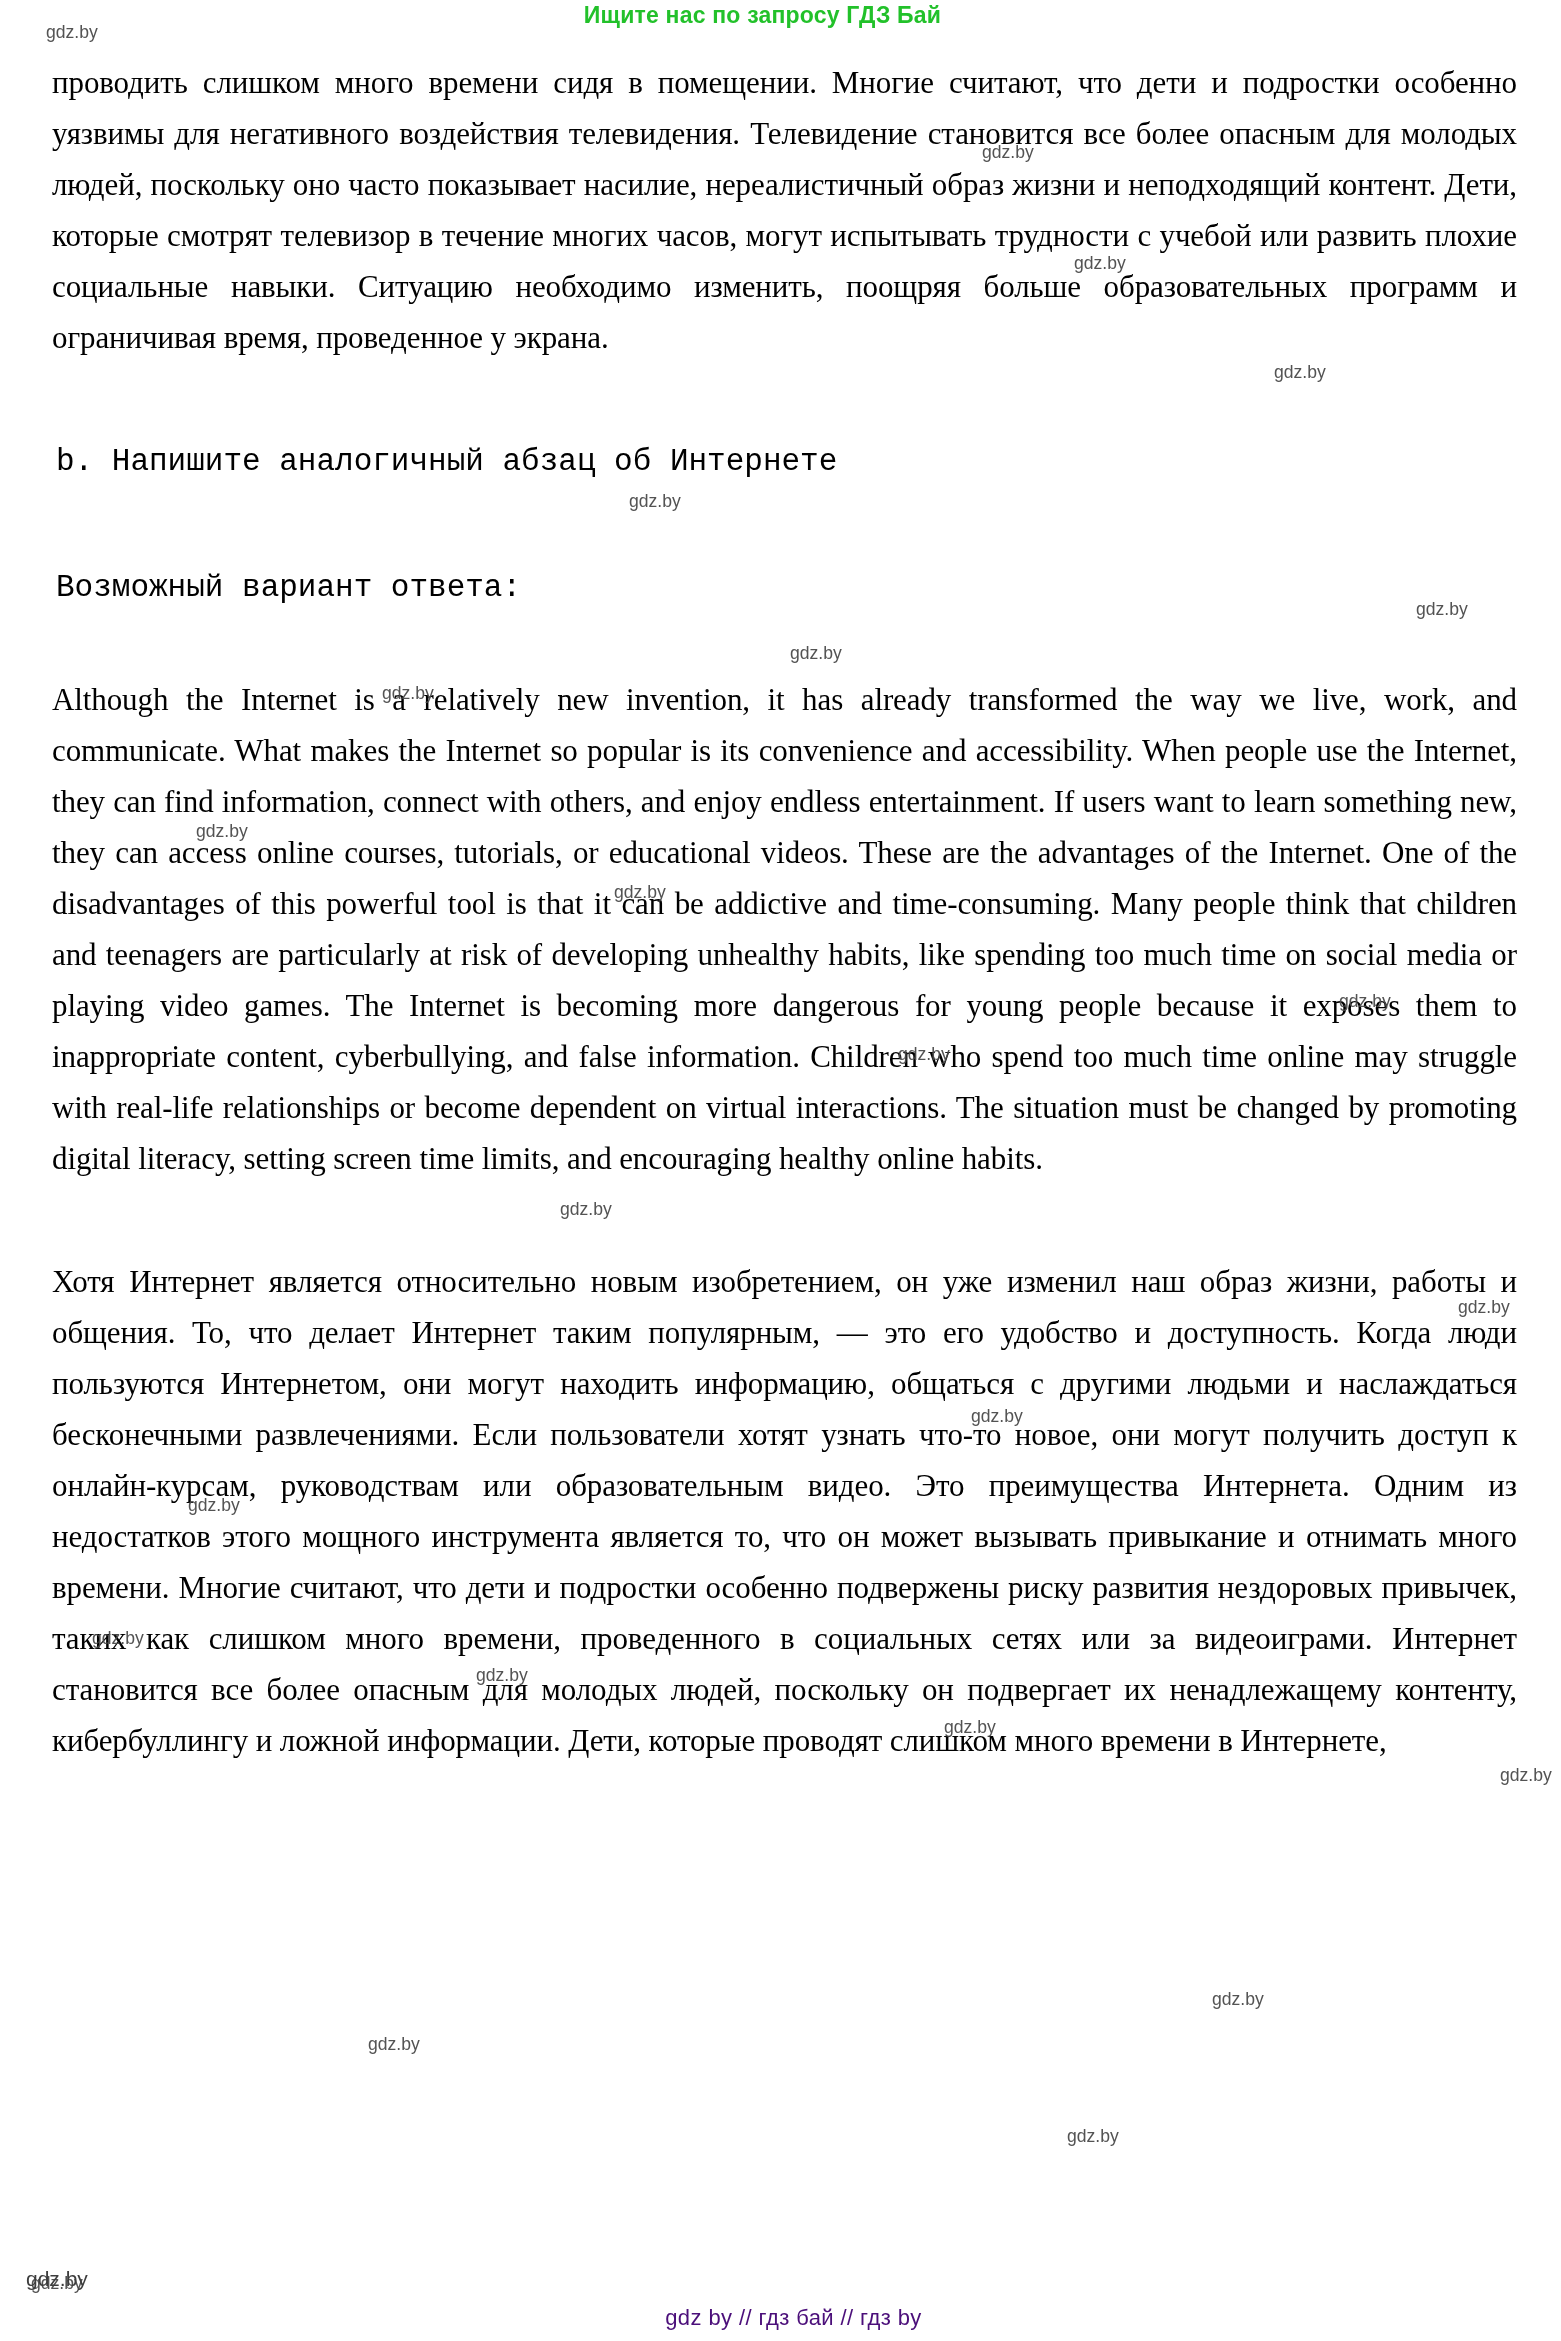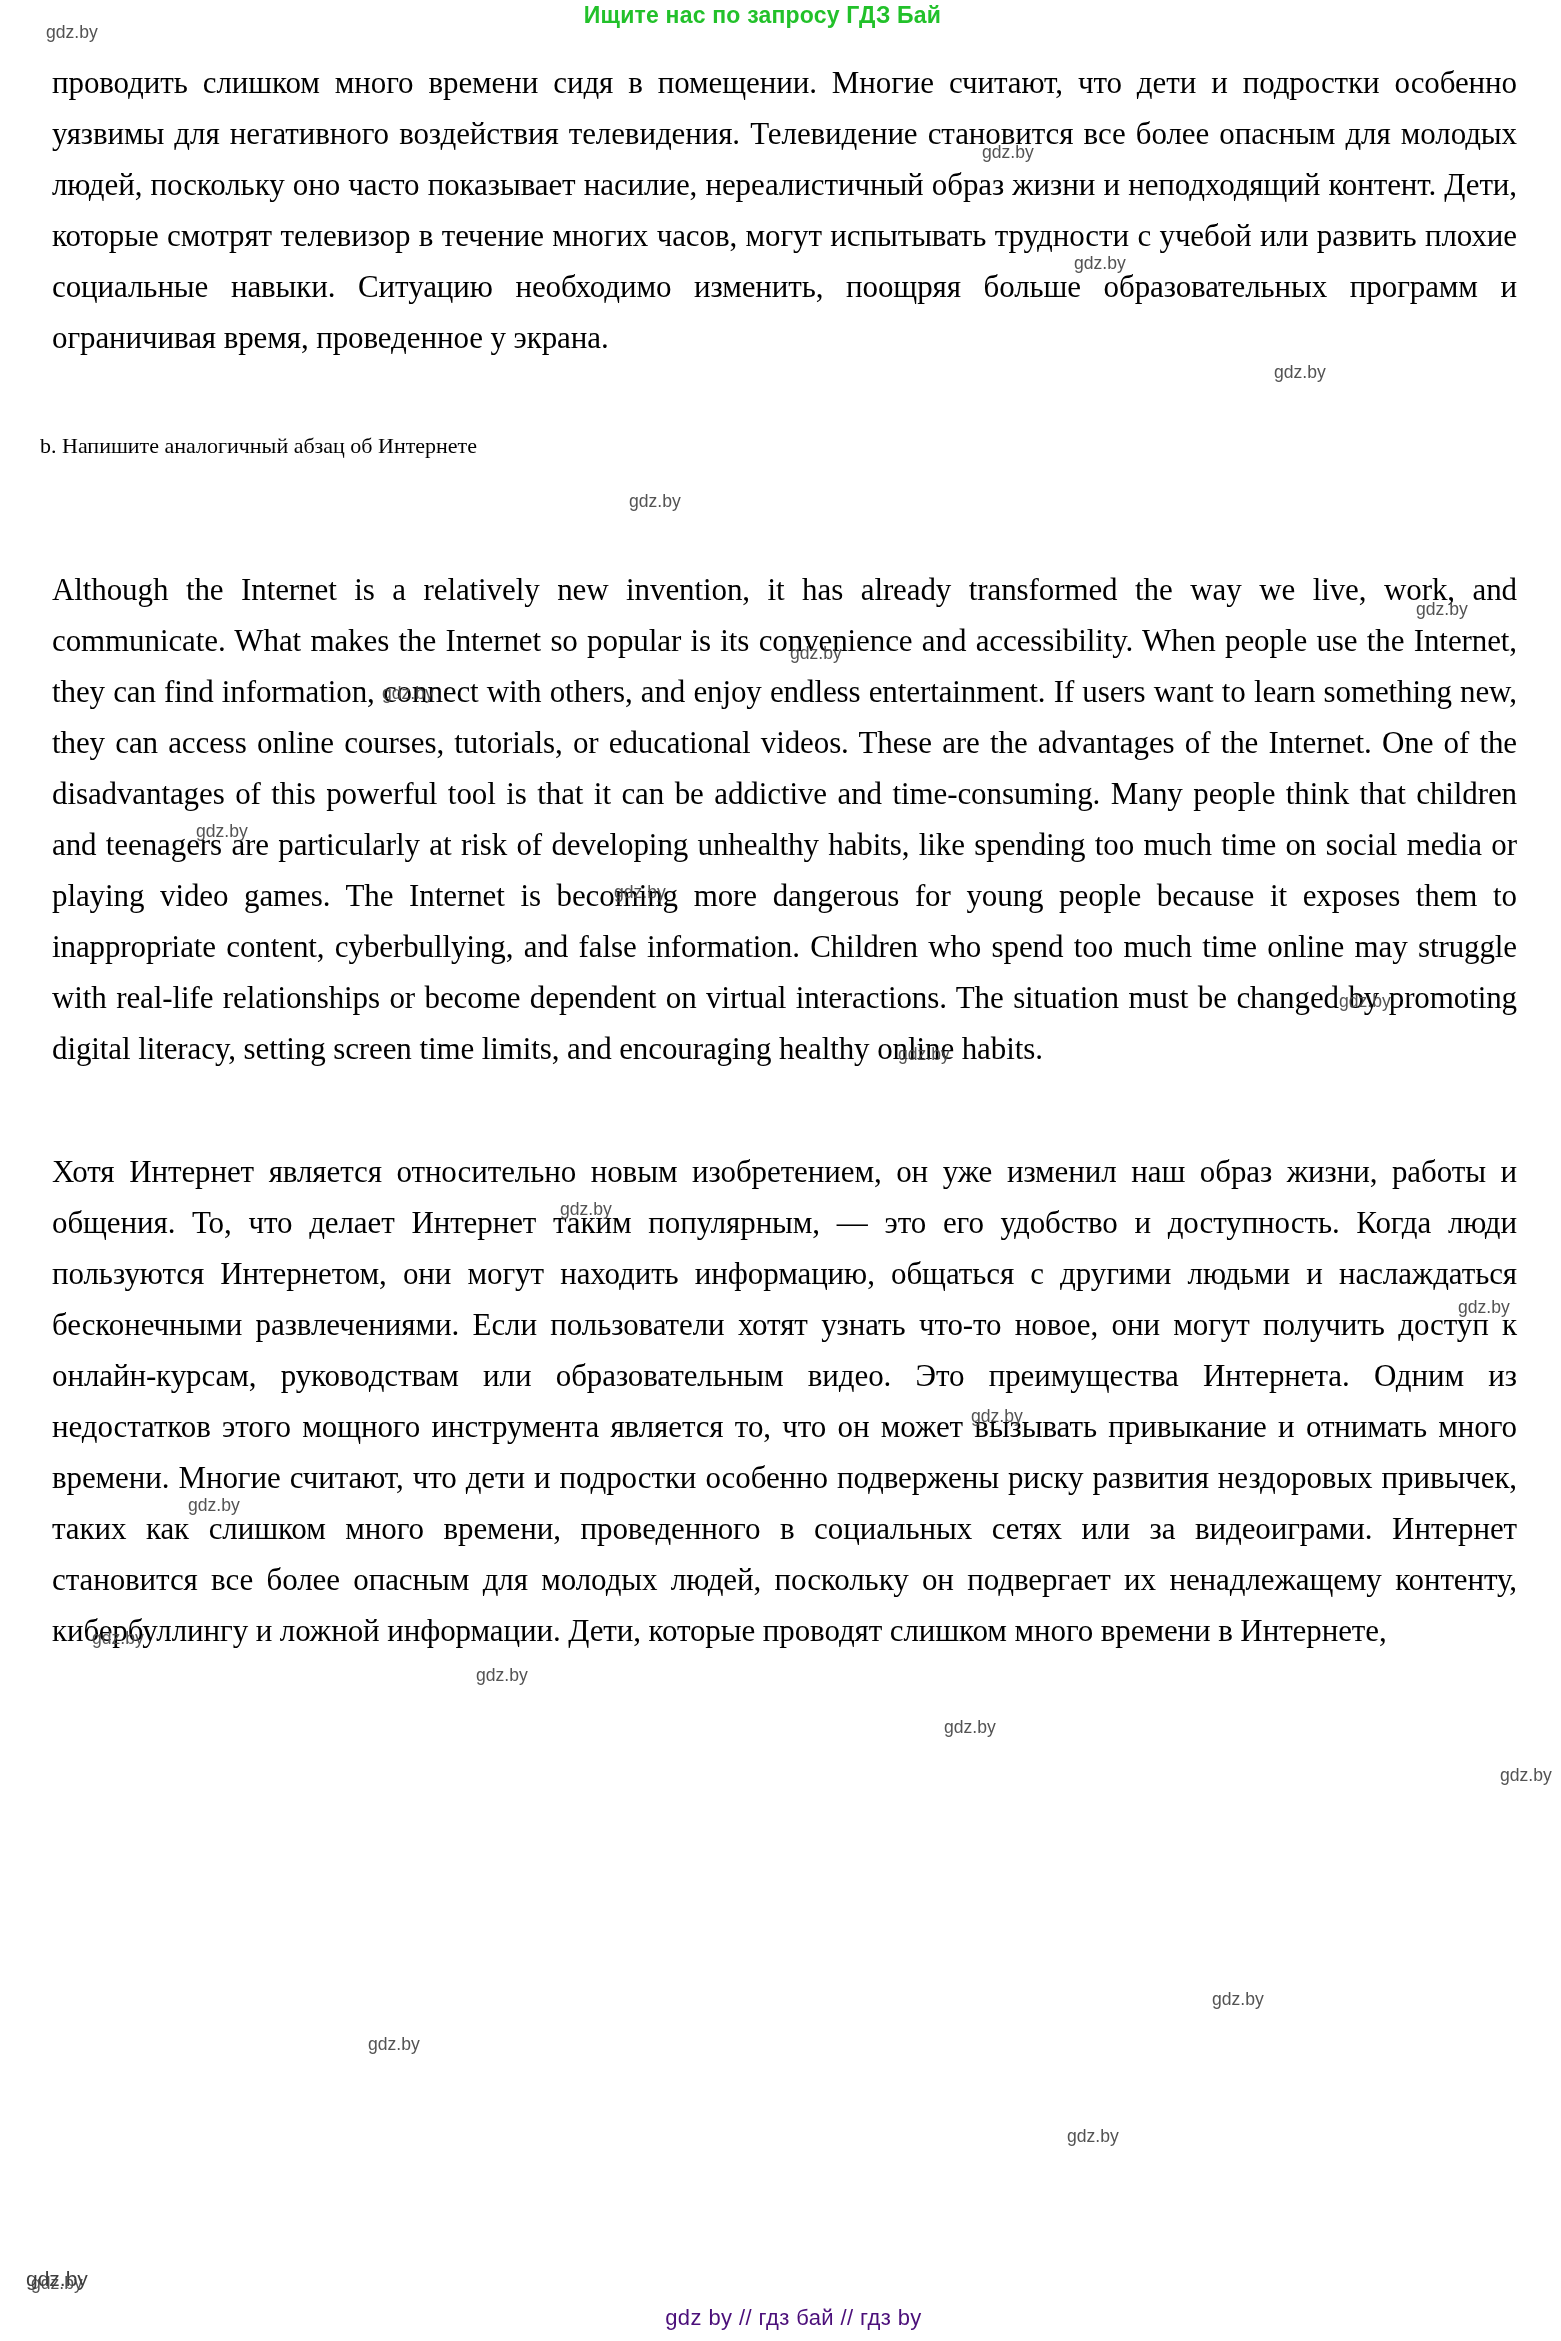--- a/index.html
+++ b/index.html
@@ -51,26 +51,26 @@
     line-height: 51px;
     color: #000000;
     font-family: "Liberation Serif", "DejaVu Serif", serif;
     letter-spacing: -0.1px;
   }
   .gap-md { height: 35px; }
   .gap-lg { height: 48px; }
 
   .task-line,
   .answer-line {
-    margin: 0;
-    font-size: 22px;
+    margin: 16px;
+    font-size: 31px;
     line-height: 46px;
     color: #000;
     text-align: left;
-    font-family: Liberation Serif, serif;
+    font-family: Liberation Mono, monospace;
   }
 
   
   .wm {
     position: absolute;
     font-family: "Liberation Sans", "DejaVu Sans", sans-serif;
     font-size: 17.6px;
     color: #4a4a4a;
     white-space: nowrap;
     pointer-events: none;
@@ -115,20 +115,21 @@
   <div class="content">
 
     <p class="para">проводить слишком много времени сидя в помещении. Многие считают, что дети и подростки особенно уязвимы для негативного воздействия телевидения. Телевидение становится все более опасным для молодых людей, поскольку оно часто показывает насилие, нереалистичный образ жизни и неподходящий контент. Дети, которые смотрят телевизор в течение многих часов, могут испытывать трудности с учебой или развить плохие социальные навыки. Ситуацию необходимо изменить, поощряя больше образовательных программ и ограничивая время, проведенное у экрана.</p>
 
     <div class="gap-lg"></div>
 
     <p class="task-line">b. Напишите аналогичный абзац об Интернете</p>
 
     <div class="gap-lg"></div>
 
+    <p class="answer-line">Возможный вариант ответа:</p>
 
     <div class="gap-md"></div>
 
     <p class="para">Although the Internet is a relatively new invention, it has already transformed the way we live, work, and communicate. What makes the Internet so popular is its convenience and accessibility. When people use the Internet, they can find information, connect with others, and enjoy endless entertainment. If users want to learn something new, they can access online courses, tutorials, or educational videos. These are the advantages of the Internet. One of the disadvantages of this powerful tool is that it can be addictive and time-consuming. Many people think that children and teenagers are particularly at risk of developing unhealthy habits, like spending too much time on social media or playing video games. The Internet is becoming more dangerous for young people because it exposes them to inappropriate content, cyberbullying, and false information. Children who spend too much time online may struggle with real-life relationships or become dependent on virtual interactions. The situation must be changed by promoting digital literacy, setting screen time limits, and encouraging healthy online habits.</p>
 
     <div class="gap-lg"></div>
 
     <p class="para">Хотя Интернет является относительно новым изобретением, он уже изменил наш образ жизни, работы и общения. То, что делает Интернет таким популярным, — это его удобство и доступность. Когда люди пользуются Интернетом, они могут находить информацию, общаться с другими людьми и наслаждаться бесконечными развлечениями. Если пользователи хотят узнать что-то новое, они могут получить доступ к онлайн-курсам, руководствам или образовательным видео. Это преимущества Интернета. Одним из недостатков этого мощного инструмента является то, что он может вызывать привыкание и отнимать много времени. Многие считают, что дети и подростки особенно подвержены риску развития нездоровых привычек, таких как слишком много времени, проведенного в социальных сетях или за видеоиграми. Интернет становится все более опасным для молодых людей, поскольку он подвергает их ненадлежащему контенту, кибербуллингу и ложной информации. Дети, которые проводят слишком много времени в Интернете,</p>
 
   </div>

